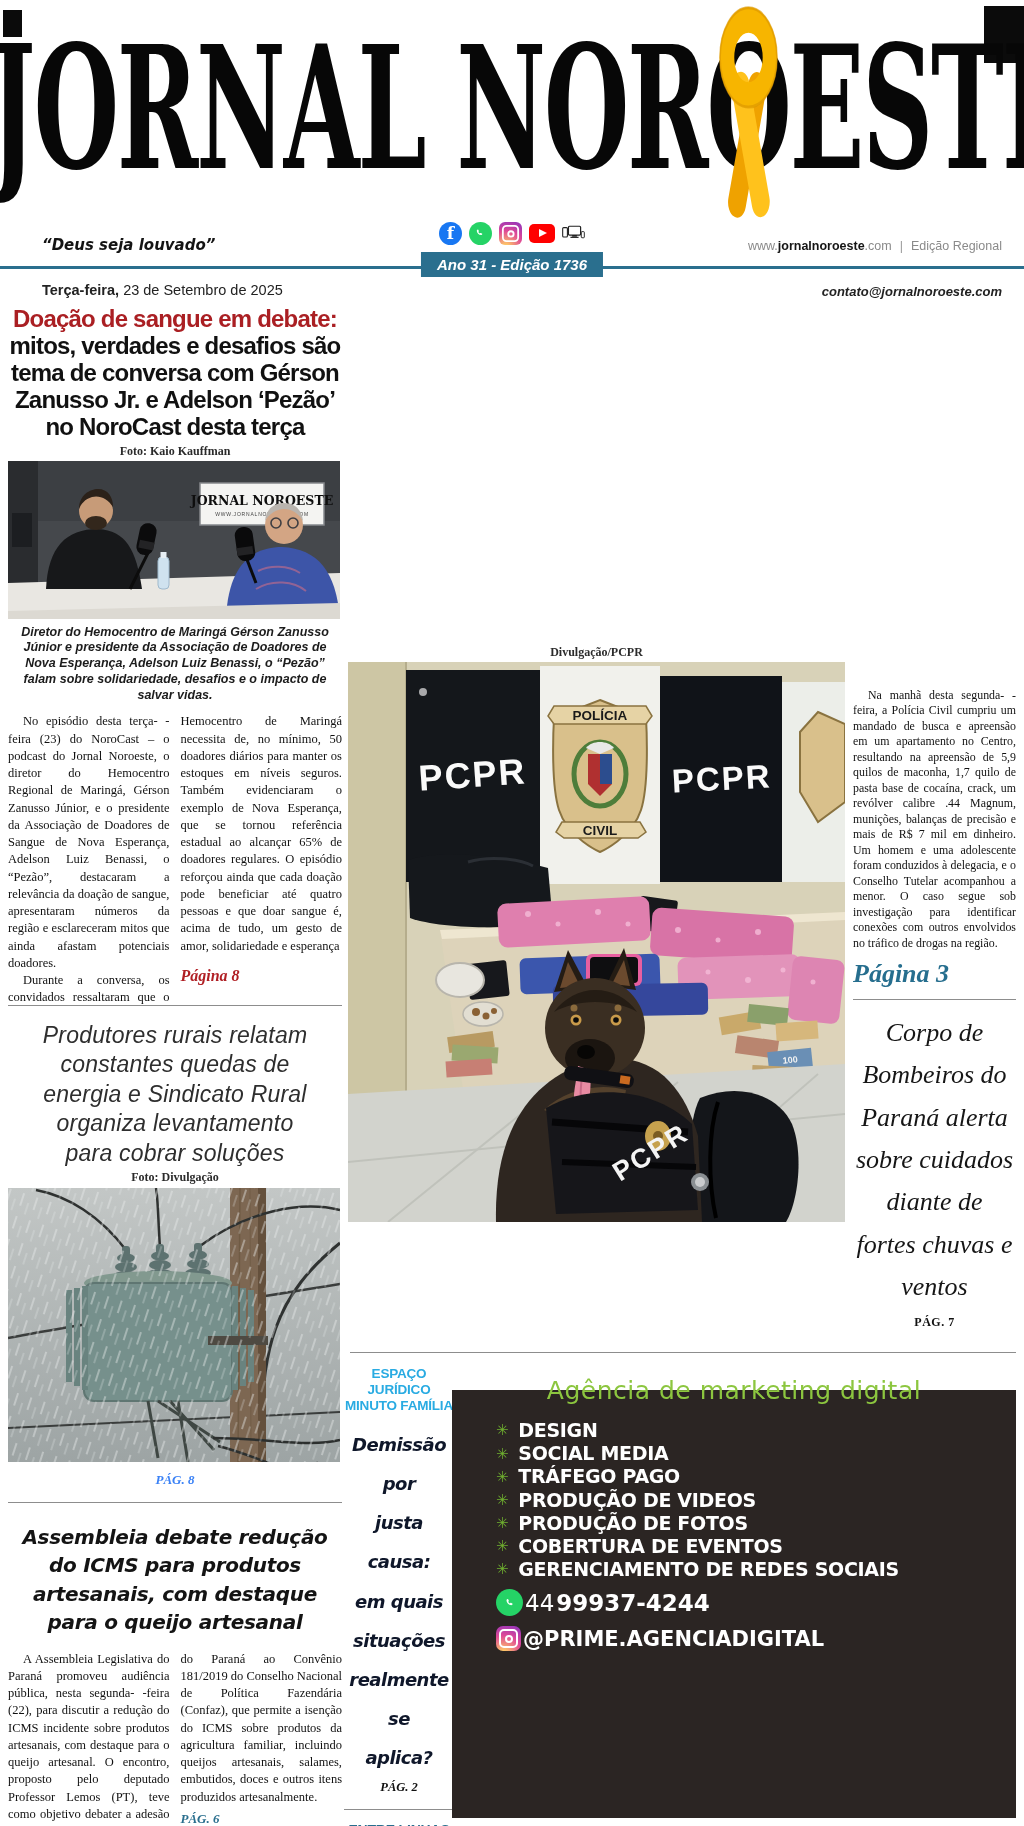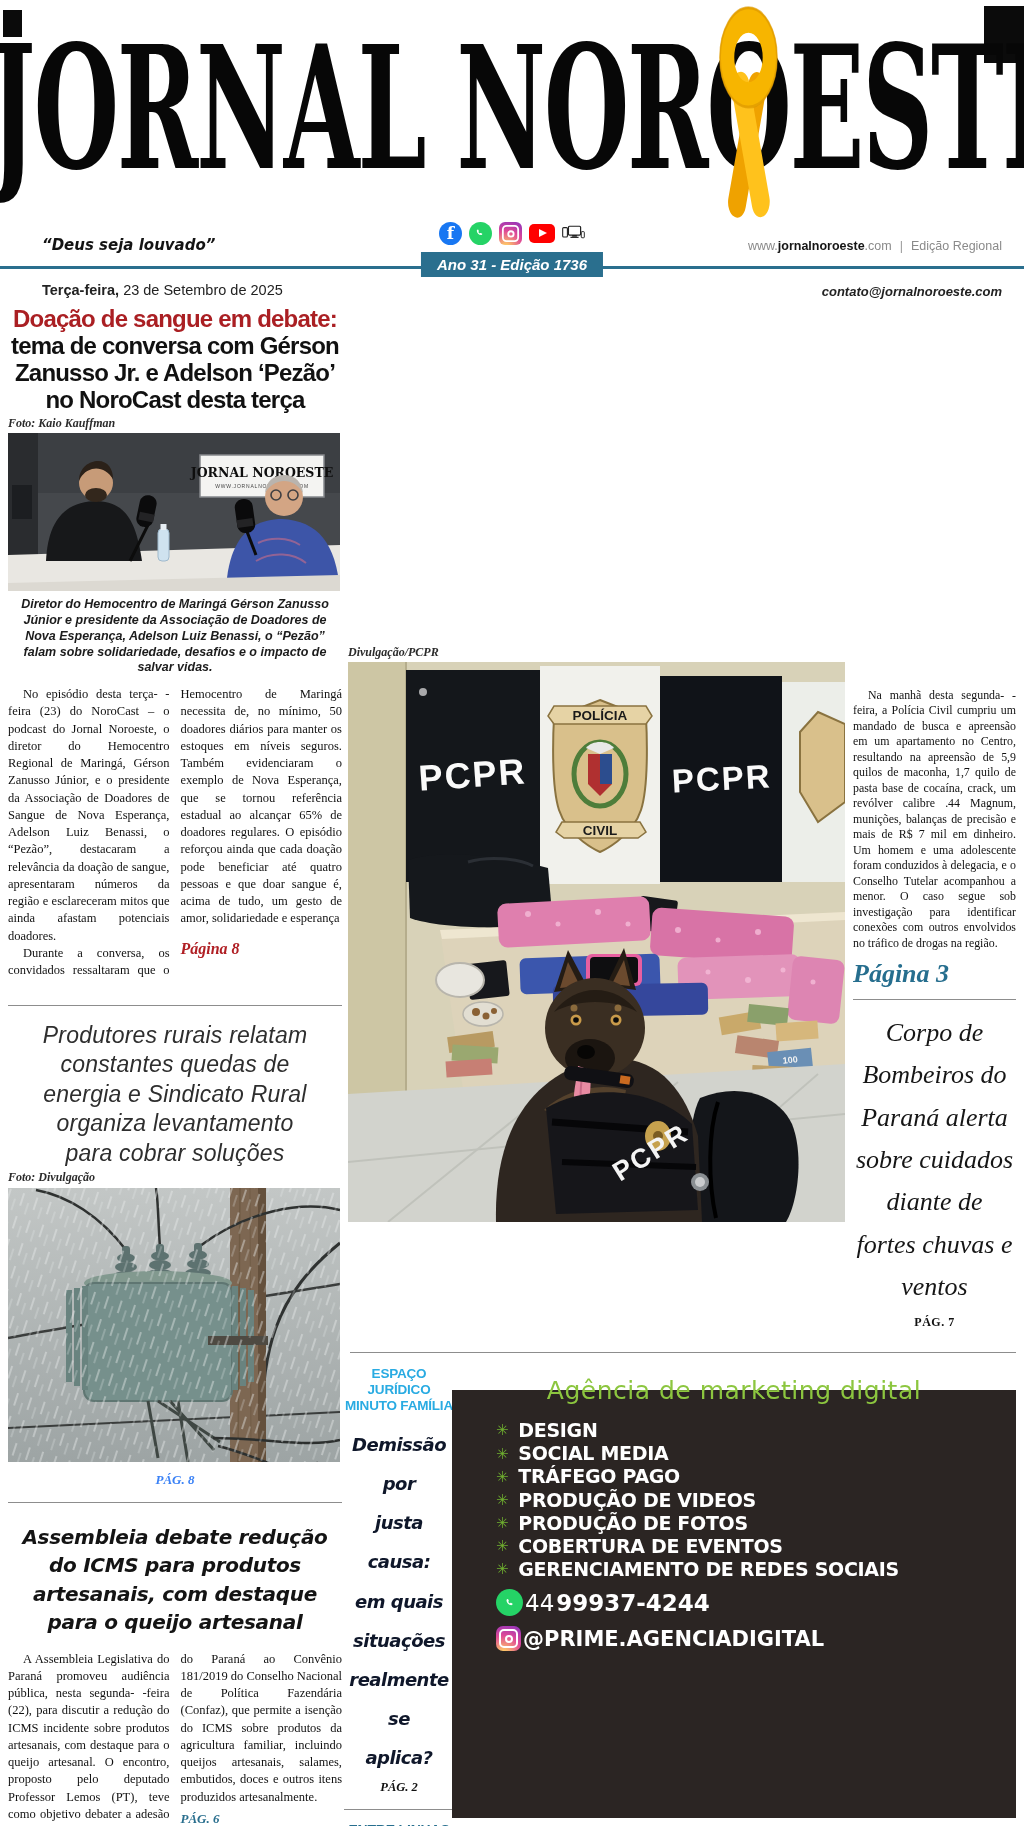--- a/index.html
+++ b/index.html
@@ -37,22 +37,22 @@
   .edition-badge{left:50%;transform:translateX(-50%);top:252px;background:#2A6F8E;color:#fff;
     font-family:"Liberation Sans",sans-serif;font-weight:bold;font-style:italic;font-size:15px;
     padding:4px 16px;white-space:nowrap;}
   .dateline{left:42px;top:282px;font-family:"Liberation Sans",sans-serif;font-size:14.5px;color:#222;}
   .dateline b{font-weight:bold;}
   .contact{right:22px;top:284px;font-family:"Liberation Sans",sans-serif;font-style:italic;
     font-weight:bold;font-size:13px;color:#222;}
 
   
   .rule{border-top:1px solid #8d8d8d;height:0;}
-  .photo-credit{font-family:"Liberation Serif",serif;font-weight:bold;font-style:italic;
-    font-size:12px;color:#2b2b2b;text-align:left;}
+  .photo-credit{font-family:"Liberation Serif",serif;font-weight:bold;
+    font-size:12px;color:#2b2b2b;text-align:center;}
   .caption{font-family:"Liberation Sans",sans-serif;font-weight:bold;font-style:italic;
     font-size:12.5px;line-height:1.26;text-align:center;color:#1c1c1c;}
   .bodytext{font-size:12.5px;line-height:1.38;text-align:justify;}
   .bodytext p{margin:0;text-indent:15px;}
   .two-col{column-count:2;column-gap:11px;}
 
   
   #col-left{left:8px;top:305px;width:334px;height:1521px;}
   .hl-blood{text-align:center;font-family:"Liberation Sans",sans-serif;font-weight:bold;
     font-size:24px;line-height:1.13;letter-spacing:-0.8px;}
@@ -173,20 +173,21 @@
   <div class="abs teal-rule"></div>
   <div class="abs edition-badge">Ano 31 - Edição 1736</div>
   <div class="abs dateline"><b>Terça-feira,</b><span> 23 de Setembro de 2025</span></div>
   <div class="abs contact">contato@jornalnoroeste.com</div>
 
   <div class="abs" id="col-left">
 
     <div class="abs" style="left:0;top:0;width:334px;">
       <div class="hl-blood">
         <div class="hl-line red">Doação de sangue em debate:</div>
+        <div class="hl-line">mitos, verdades e desafios são</div>
         <div class="hl-line">tema de conversa com Gérson</div>
         <div class="hl-line">Zanusso Jr. e Adelson ‘Pezão’</div>
         <div class="hl-line">no NoroCast desta terça</div>
       </div>
       <div class="photo-credit" style="margin-top:3px;">Foto: Kaio Kauffman</div>
 
       <svg viewBox="0 0 332 158" width="332" height="158" style="display:block;margin-top:2px;">
         <rect width="332" height="158" fill="#45484c"></rect>
         <rect width="332" height="60" fill="#3c3f43"></rect>
         <rect x="0" y="0" width="30" height="158" fill="#2a2c2f"></rect>

